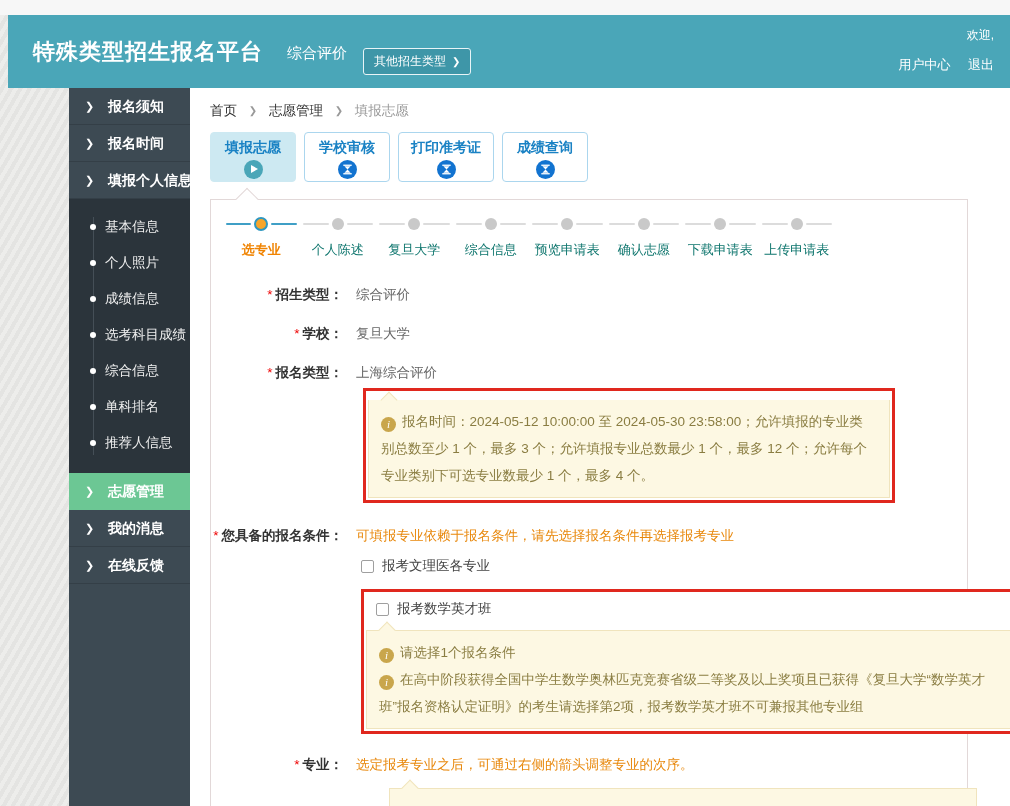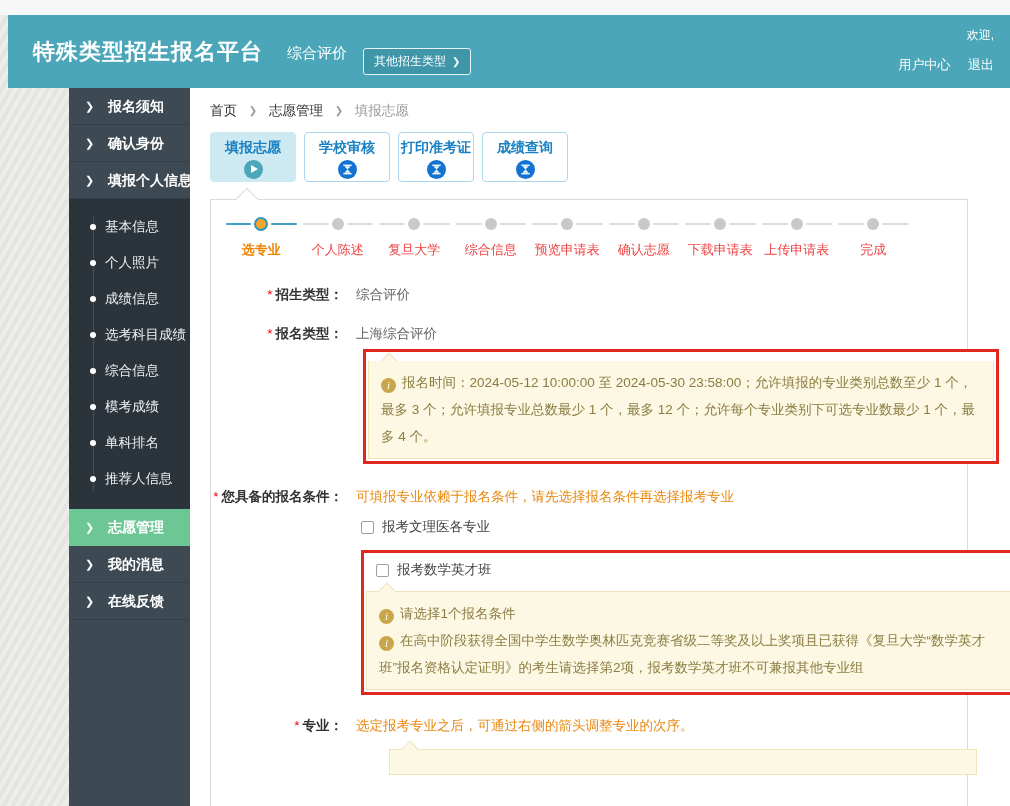--- a/index.html
+++ b/index.html
@@ -46,21 +46,21 @@
   .breadcrumb { padding:14px 0 0 20px; font-size:13.5px; color:#333; }
   .breadcrumb .crumb { cursor:pointer; }
   .breadcrumb .sep { color:#999; font-size:10px; margin:0 8px; position:relative; top:-1px; }
   .breadcrumb .current { color:#9a9a9a; cursor:default; }
 
   .tabs { display:flex; margin:12px 0 0 20px; }
   .tab { width:86px; height:50px; border:1px solid #abd6ee; border-radius:4px;
     background:#fff; margin-right:8px; text-align:center; cursor:pointer; padding-top:6px; }
   .tab .tab-label { color:#1a82c4; font-size:14px; font-weight:bold; }
   .tab.active { background:#cde9f2; border-color:#cde9f2; }
-  .tab.wide { width:76px; }
+  .tab.wide { width:96px; }
   .tab-icon { margin-top:3px; display:inline-block; height:19px; }
   .play-circle { display:inline-block; width:19px; height:19px; border-radius:50%;
     background:#4aa6b8; position:relative; }
   .play-circle::after { content:""; position:absolute; left:7px; top:5px;
     border-left:7px solid #fff; border-top:4.5px solid transparent;
     border-bottom:4.5px solid transparent; }
 
   
   .panel { position:relative; margin:17px 42px 0 20px; width:758px; height:640px;
     background:#fff; border:1px solid #e2d8d8; }
@@ -69,21 +69,21 @@
     transform:rotate(45deg); }
 
   
   .stepper { display:flex; margin:16px 10px 0 12px; }
   .step { width:76.5px; text-align:center; }
   .track { display:flex; align-items:center; height:16px; }
   .ln { flex:1; height:2px; background:#dcdcdc; margin:0 3px; border-radius:1px; }
   .dot { width:12px; height:12px; border-radius:50%; background:#c9c9c9; flex:0 0 auto; }
   .step.active .ln { background:#3f9fc6; }
   .step.active .dot { background:#f7a52a; border:2px solid #2f97c0; width:14px; height:14px; }
-  .step-label { margin-top:9px; font-size:13px; color:#ef4444; }
+  .step-label { margin-top:9px; font-size:13px; color:#0f766e; }
   .step.active .step-label { color:#f08300; font-weight:bold; }
 
   
   .form { margin-top:27px; font-size:13.5px; }
   .frow { display:flex; margin-bottom:21px; }
   .lbl { width:132px; text-align:right; font-weight:bold; color:#333; flex:0 0 auto; }
   .star { color:#ee0000; margin-right:3px; font-weight:normal; }
   .val { margin-left:13px; color:#666; }
   .hint { margin-left:13px; color:#e8880c; }
 
@@ -98,21 +98,21 @@
     background:#fdf8e3; border-left:1px solid #f0e4bd; border-top:1px solid #f0e4bd;
     transform:rotate(45deg); }
   .info-icon { display:inline-block; width:15px; height:15px; border-radius:50%;
     background:#c9a64c; color:#fff; text-align:center; line-height:15px;
     font-size:11px; font-style:italic; font-family:"Liberation Serif",serif;
     margin-right:6px; position:relative; top:2px; }
   .info-icon::before { content:"i"; }
 
   
   .red-wrap { border:3px solid #e0281e; background:#fff; }
-  .red-wrap.box1 { margin:-4px 0 24px 152px; width:636px; padding:9px 2px 2px 2px; }
+  .red-wrap.box1 { margin:-4px 0 24px 152px; width:532px; padding:9px 2px 2px 2px; }
   .red-wrap.box1 .notice { border-top:none; }
   .red-wrap.box1 .notice .notch { top:-6px; }
   .red-wrap.box2 { margin:0 0 22px 150px; width:668px; padding:0 2px 2px 2px; }
   .red-wrap.box2 .checkrow { margin:8px 0 12px 10px; }
   .notice.box3 { margin:4px 0 0 178px; width:588px; line-height:29px; padding:12px 16px 12px 14px; }
 </style>
 </head>
 <body>
 
 <div class="top-strip"></div>
@@ -135,33 +135,32 @@
   </div>
 </div>
 
 <div class="sidebar">
   <div class="side-item">
     <span class="chev"></span>
     <span>报名须知</span>
   </div>
   <div class="side-item">
     <span class="chev"></span>
-    <span>确认身份</span>
+    <span>报名时间</span>
   </div>
   <div class="side-item">
     <span class="chev"></span>
     <span>填报个人信息</span>
   </div>
   <div class="side-sub">
     <div class="sub-item"><span class="bullet"></span><span>基本信息</span></div>
     <div class="sub-item"><span class="bullet"></span><span>个人照片</span></div>
     <div class="sub-item"><span class="bullet"></span><span>成绩信息</span></div>
     <div class="sub-item"><span class="bullet"></span><span>选考科目成绩</span></div>
     <div class="sub-item"><span class="bullet"></span><span>综合信息</span></div>
-    <div class="sub-item"><span class="bullet"></span><span>模考成绩</span></div>
     <div class="sub-item"><span class="bullet"></span><span>单科排名</span></div>
     <div class="sub-item"><span class="bullet"></span><span>推荐人信息</span></div>
   </div>
   <div class="side-item active">
     <span class="chev"></span>
     <span>志愿管理</span>
   </div>
   <div class="side-item">
     <span class="chev"></span>
     <span>我的消息</span>
@@ -283,37 +282,33 @@
         <div class="step-label">下载申请表</div>
       </div>
       <div class="step">
         <div class="track">
             <span class="ln"></span>
             <span class="dot"></span>
             <span class="ln"></span>
           </div>
         <div class="step-label">上传申请表</div>
       </div>
-      <div class="step">
-        <div class="track">
-            <span class="ln"></span>
-            <span class="dot"></span>
-            <span class="ln"></span>
-          </div>
-        <div class="step-label">完成</div>
-      </div>
     </div>
 
     <div class="form">
 
       <div class="frow">
         <div class="lbl"><span class="star">*</span><span>招生类型：</span></div>
         <div class="val">综合评价</div>
       </div>
 
+      <div class="frow">
+        <div class="lbl"><span class="star">*</span><span>学校：</span></div>
+        <div class="val">复旦大学</div>
+      </div>
 
       <div class="frow" style="margin-bottom:10px">
         <div class="lbl"><span class="star">*</span><span>报名类型：</span></div>
         <div class="val">上海综合评价</div>
       </div>
 
       <div class="red-wrap box1">
         <div class="notice">
           <span class="notch"></span>
           <span class="info-icon"></span><span>报名时间：2024-05-12 10:00:00 至 2024-05-30 23:58:00；允许填报的专业类别总数至少 1 个，最多 3 个；允许填报专业总数最少 1 个，最多 12 个；允许每个专业类别下可选专业数最少 1 个，最多 4 个。</span>

